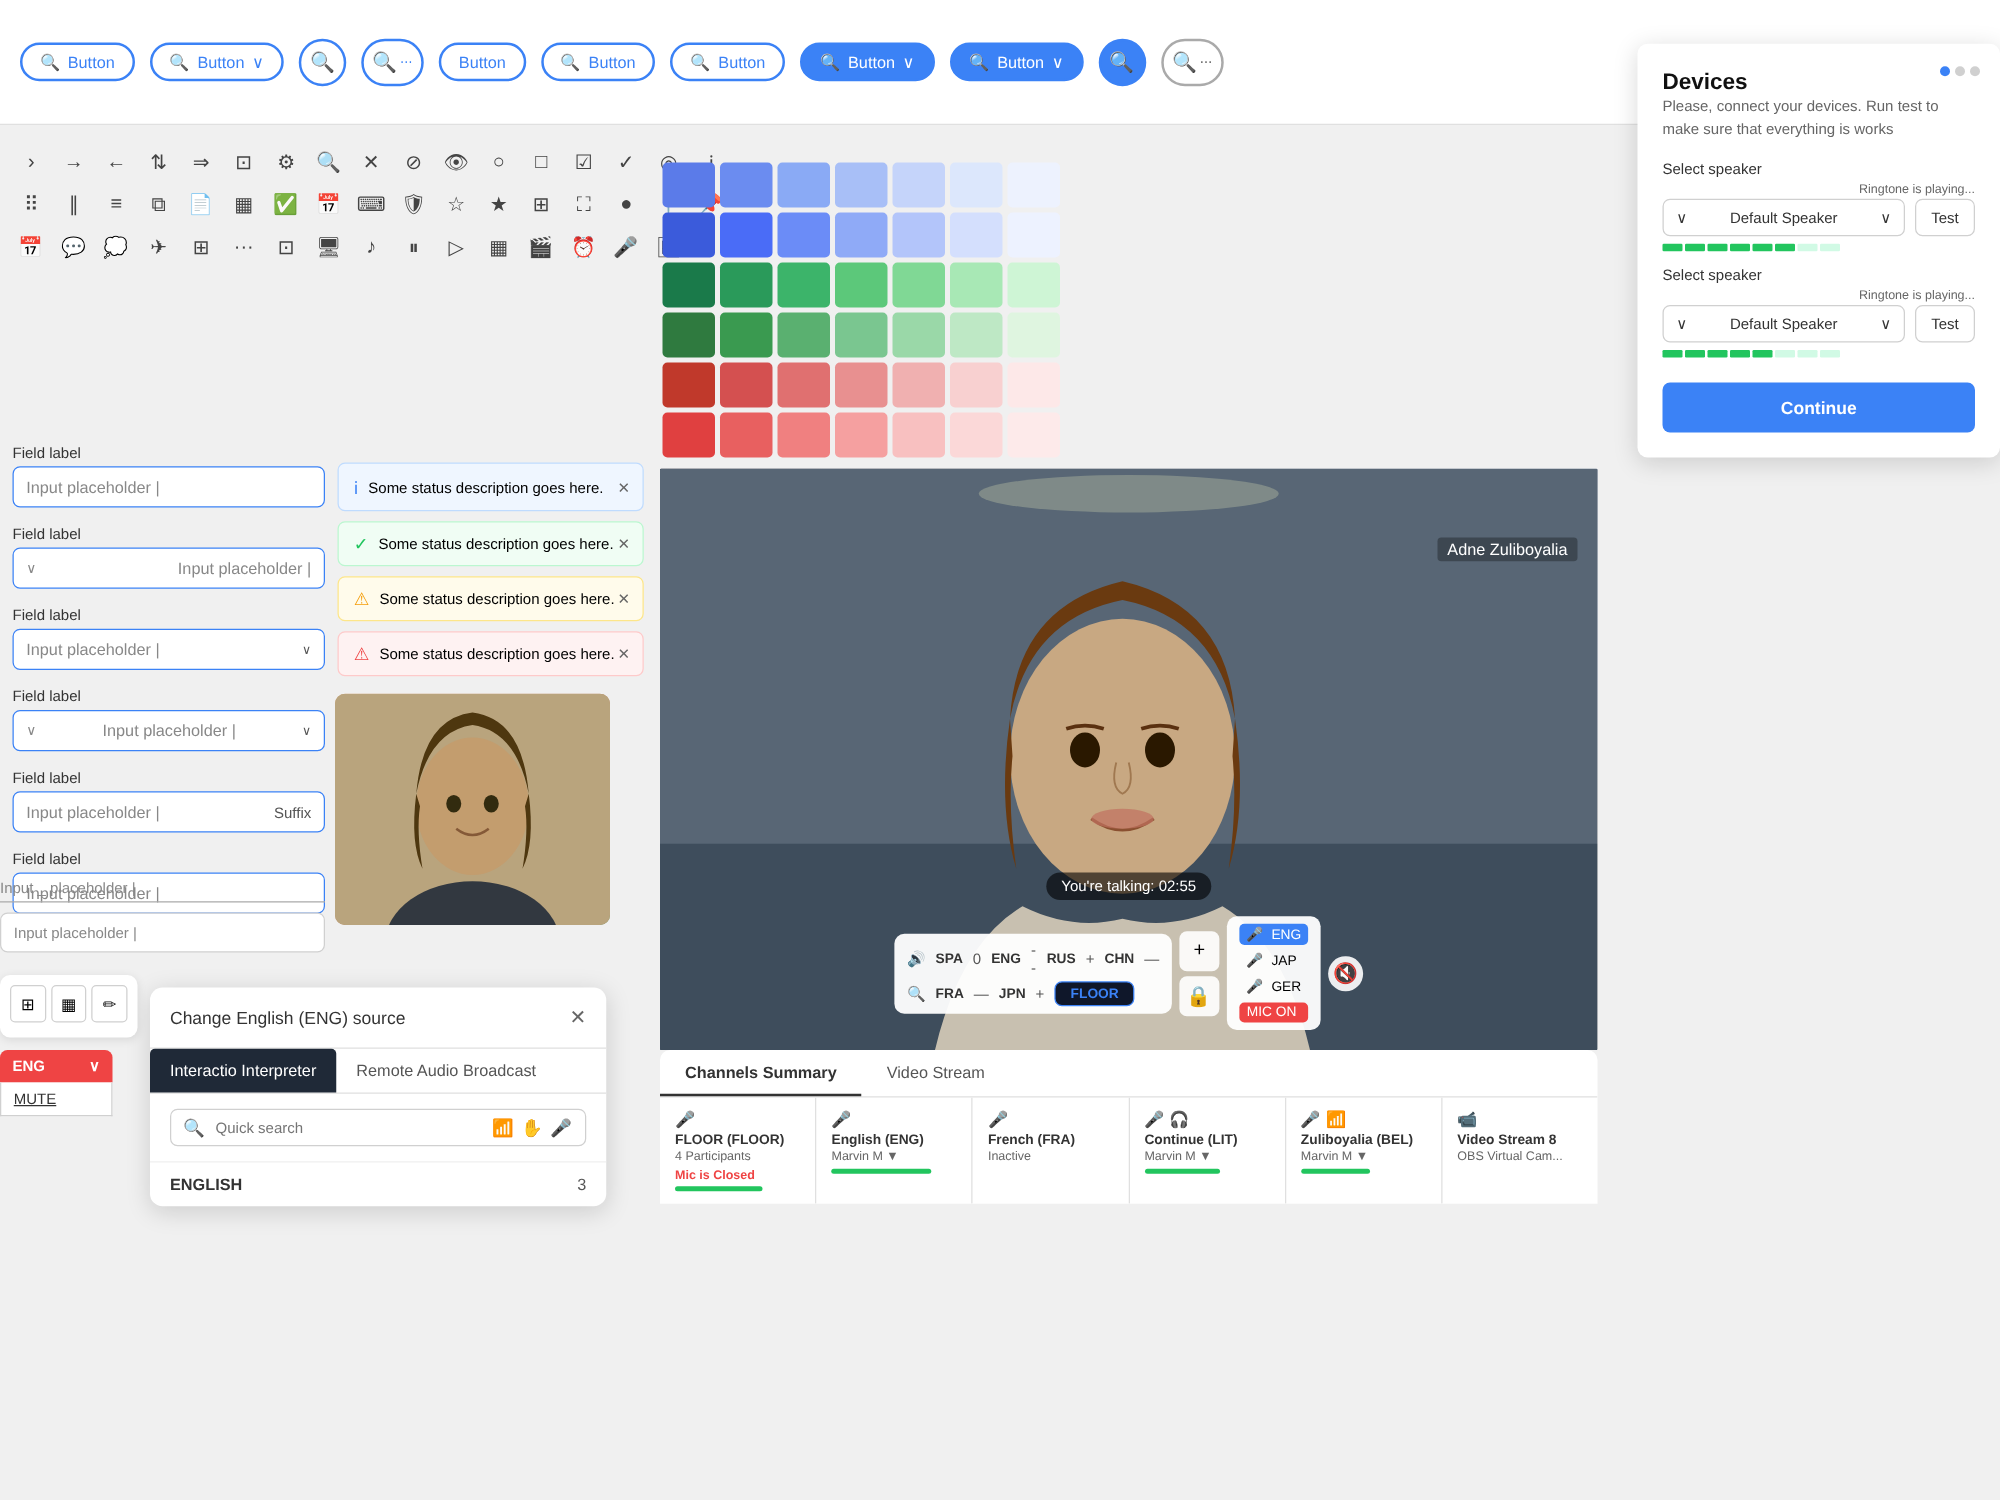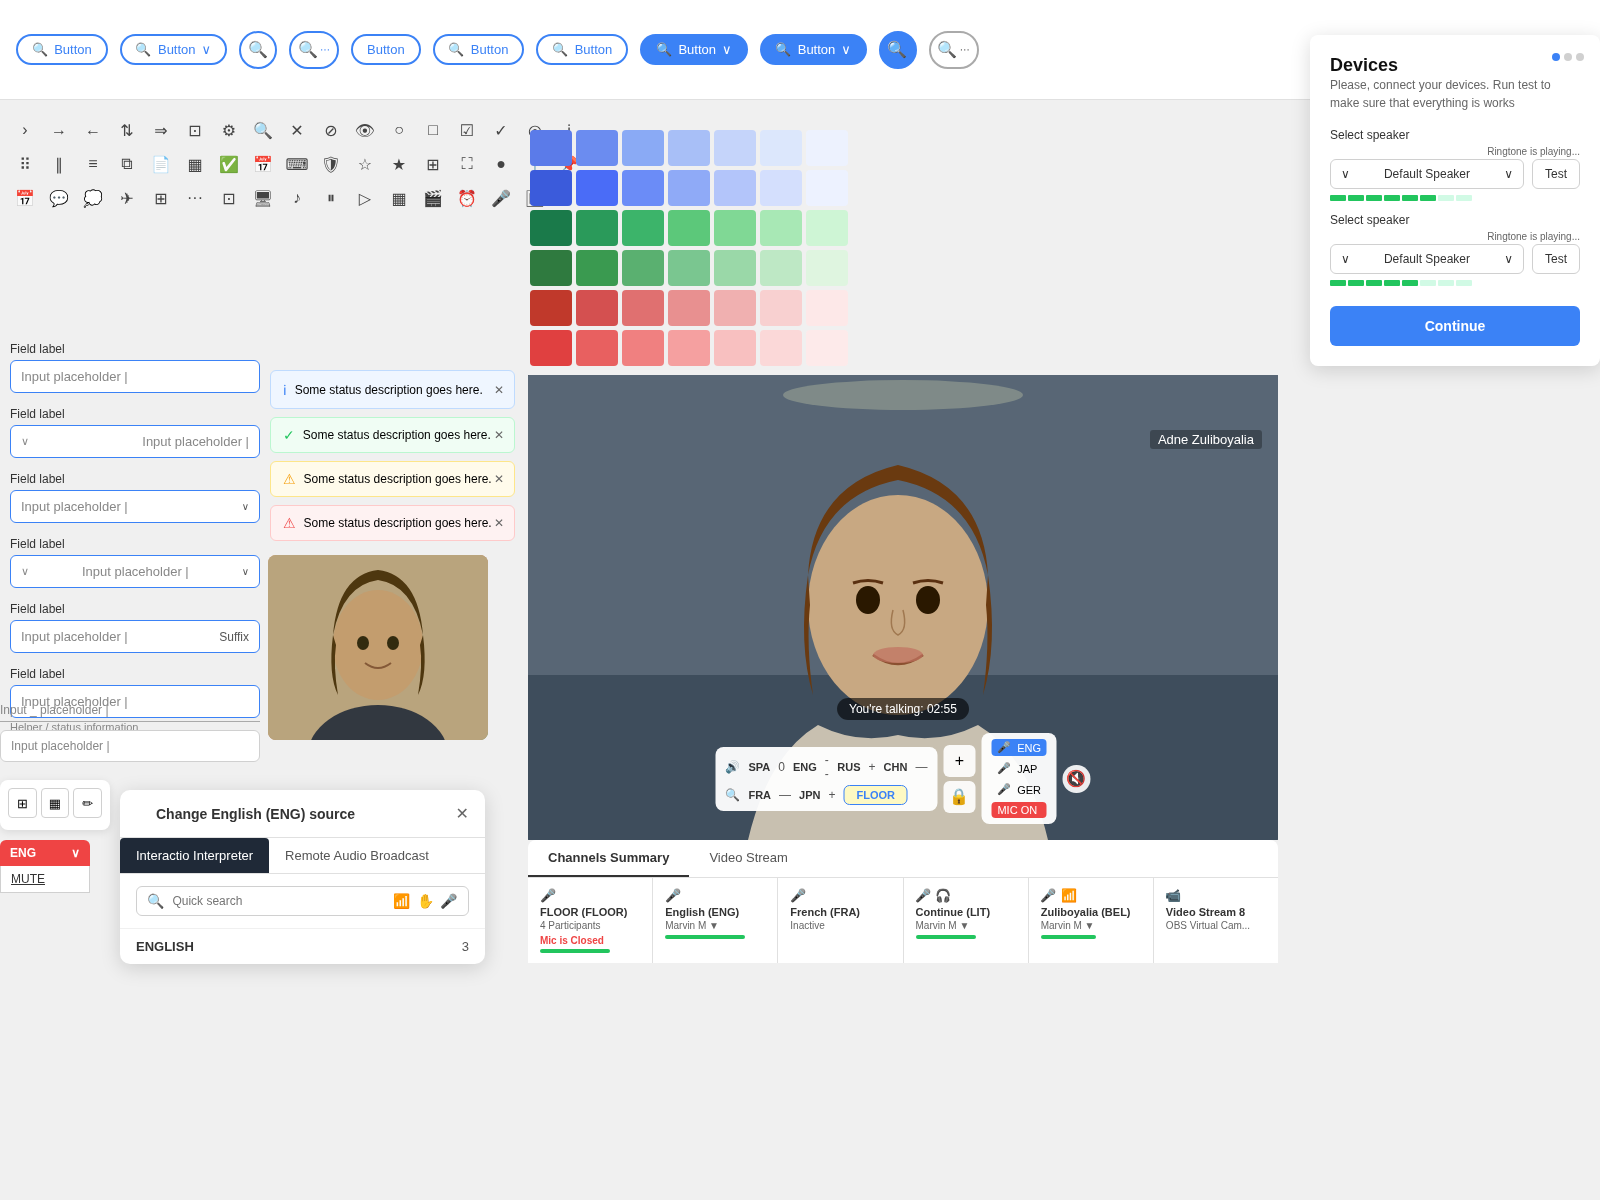--- a/index.html
+++ b/index.html
@@ -86,21 +86,21 @@
       margin-bottom: 4px;
     }
     .color-swatch {
       width: 42px; height: 36px;
       border-radius: 4px;
     }
 
     
     .form-fields {
       position: absolute;
-      top: 342px;
+      top: 355px;
       left: 10px;
       width: 250px;
     }
     .field-group {
       margin-bottom: 14px;
     }
     .field-label {
       font-size: 12px;
       color: #333;
       margin-bottom: 4px;
@@ -237,21 +237,21 @@
     .lang-row {
       display: flex;
       align-items: center;
       gap: 8px;
       font-size: 11px;
       color: #333;
     }
     .lang-code { font-weight: 600; font-size: 11px; }
     .lang-plus { color: #555; font-size: 12px; }
     .floor-btn {
-      background: #fef9c3;
+      background: #0f172a;
       border: 1.5px solid #3b82f6;
       color: #3b82f6;
       border-radius: 6px;
       padding: 3px 12px;
       font-size: 11px;
       font-weight: 600;
       cursor: pointer;
     }
     .right-lang-panel {
       background: rgba(255,255,255,0.95);
@@ -407,21 +407,21 @@
     }
     .dot { width: 8px; height: 8px; border-radius: 50%; background: #d0d0d0; }
     .dot.active { background: #3b82f6; }
     .blp-header {
       display: flex;
       align-items: center;
       justify-content: space-between;
       padding: 14px 16px;
       border-bottom: 1px solid #e0e0e0;
     }
-    .blp-title { font-size: 14px; font-weight: 700; color: #333; margin-left: 20px; }
+    .blp-title { font-size: 14px; font-weight: 400; color: #333; }
     .blp-close { cursor: pointer; color: #666; font-size: 16px; }
     .blp-tabs {
       display: flex;
       border-bottom: 1px solid #e0e0e0;
     }
     .blp-tab {
       padding: 10px 16px;
       font-size: 13px;
       cursor: pointer;
     }

